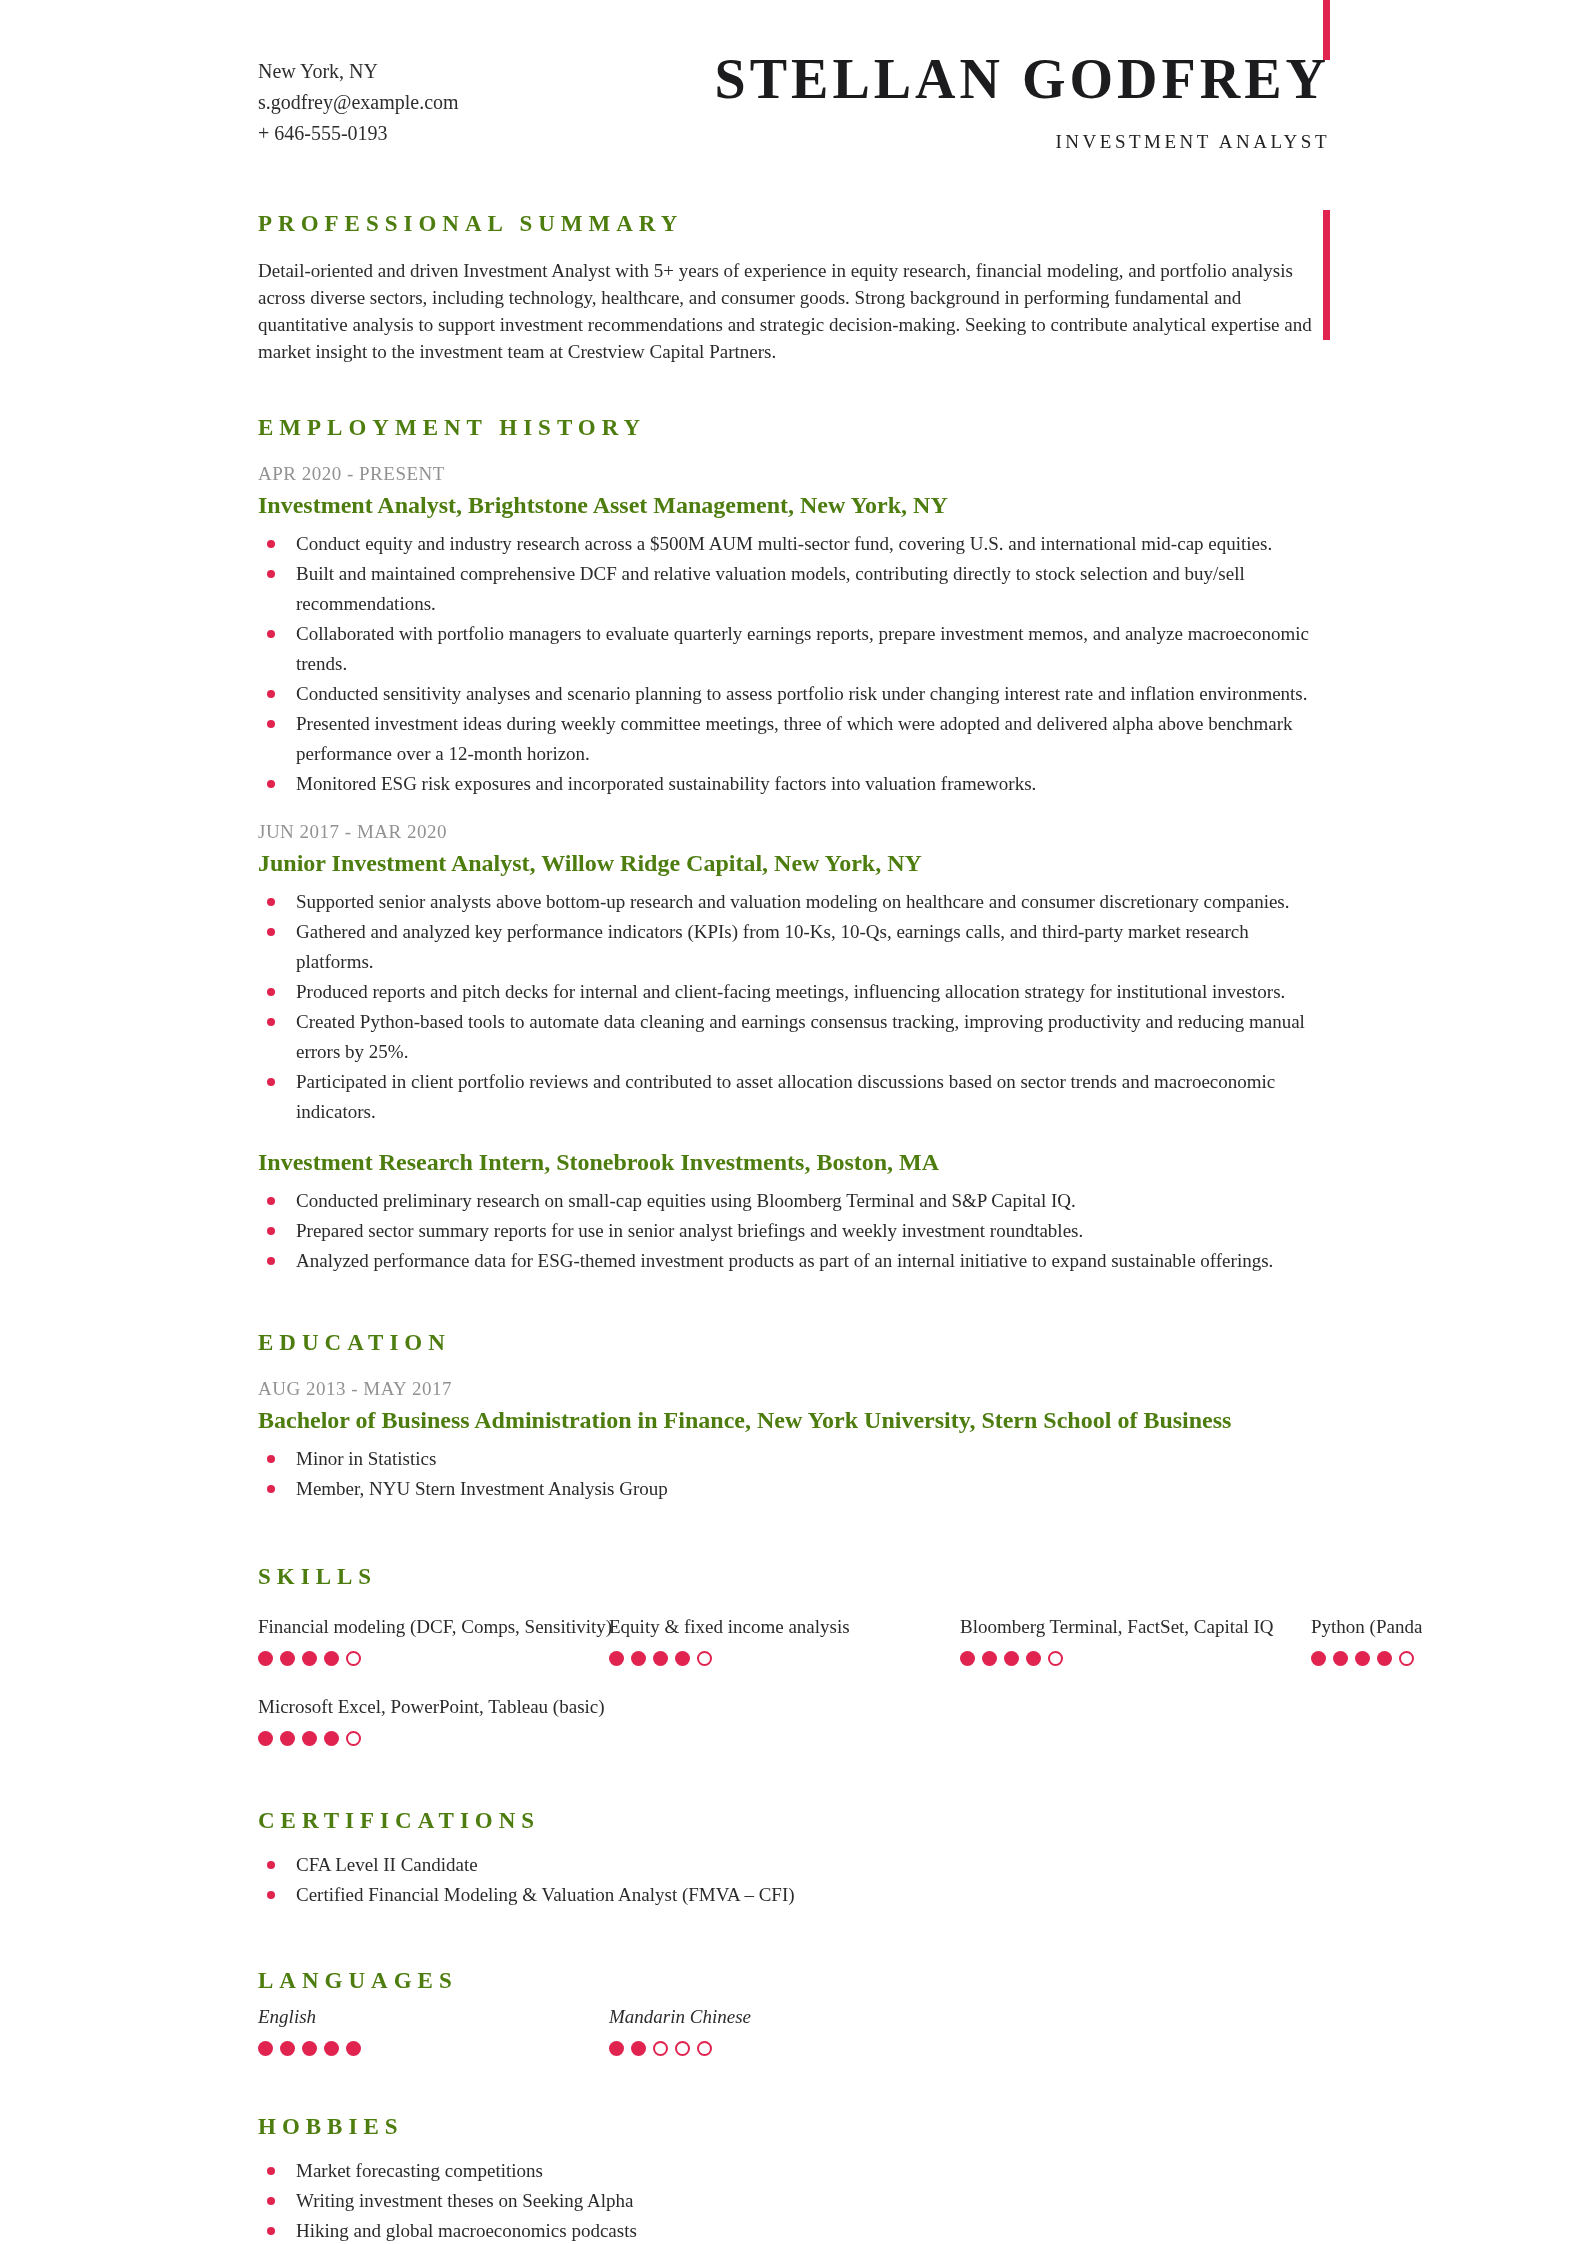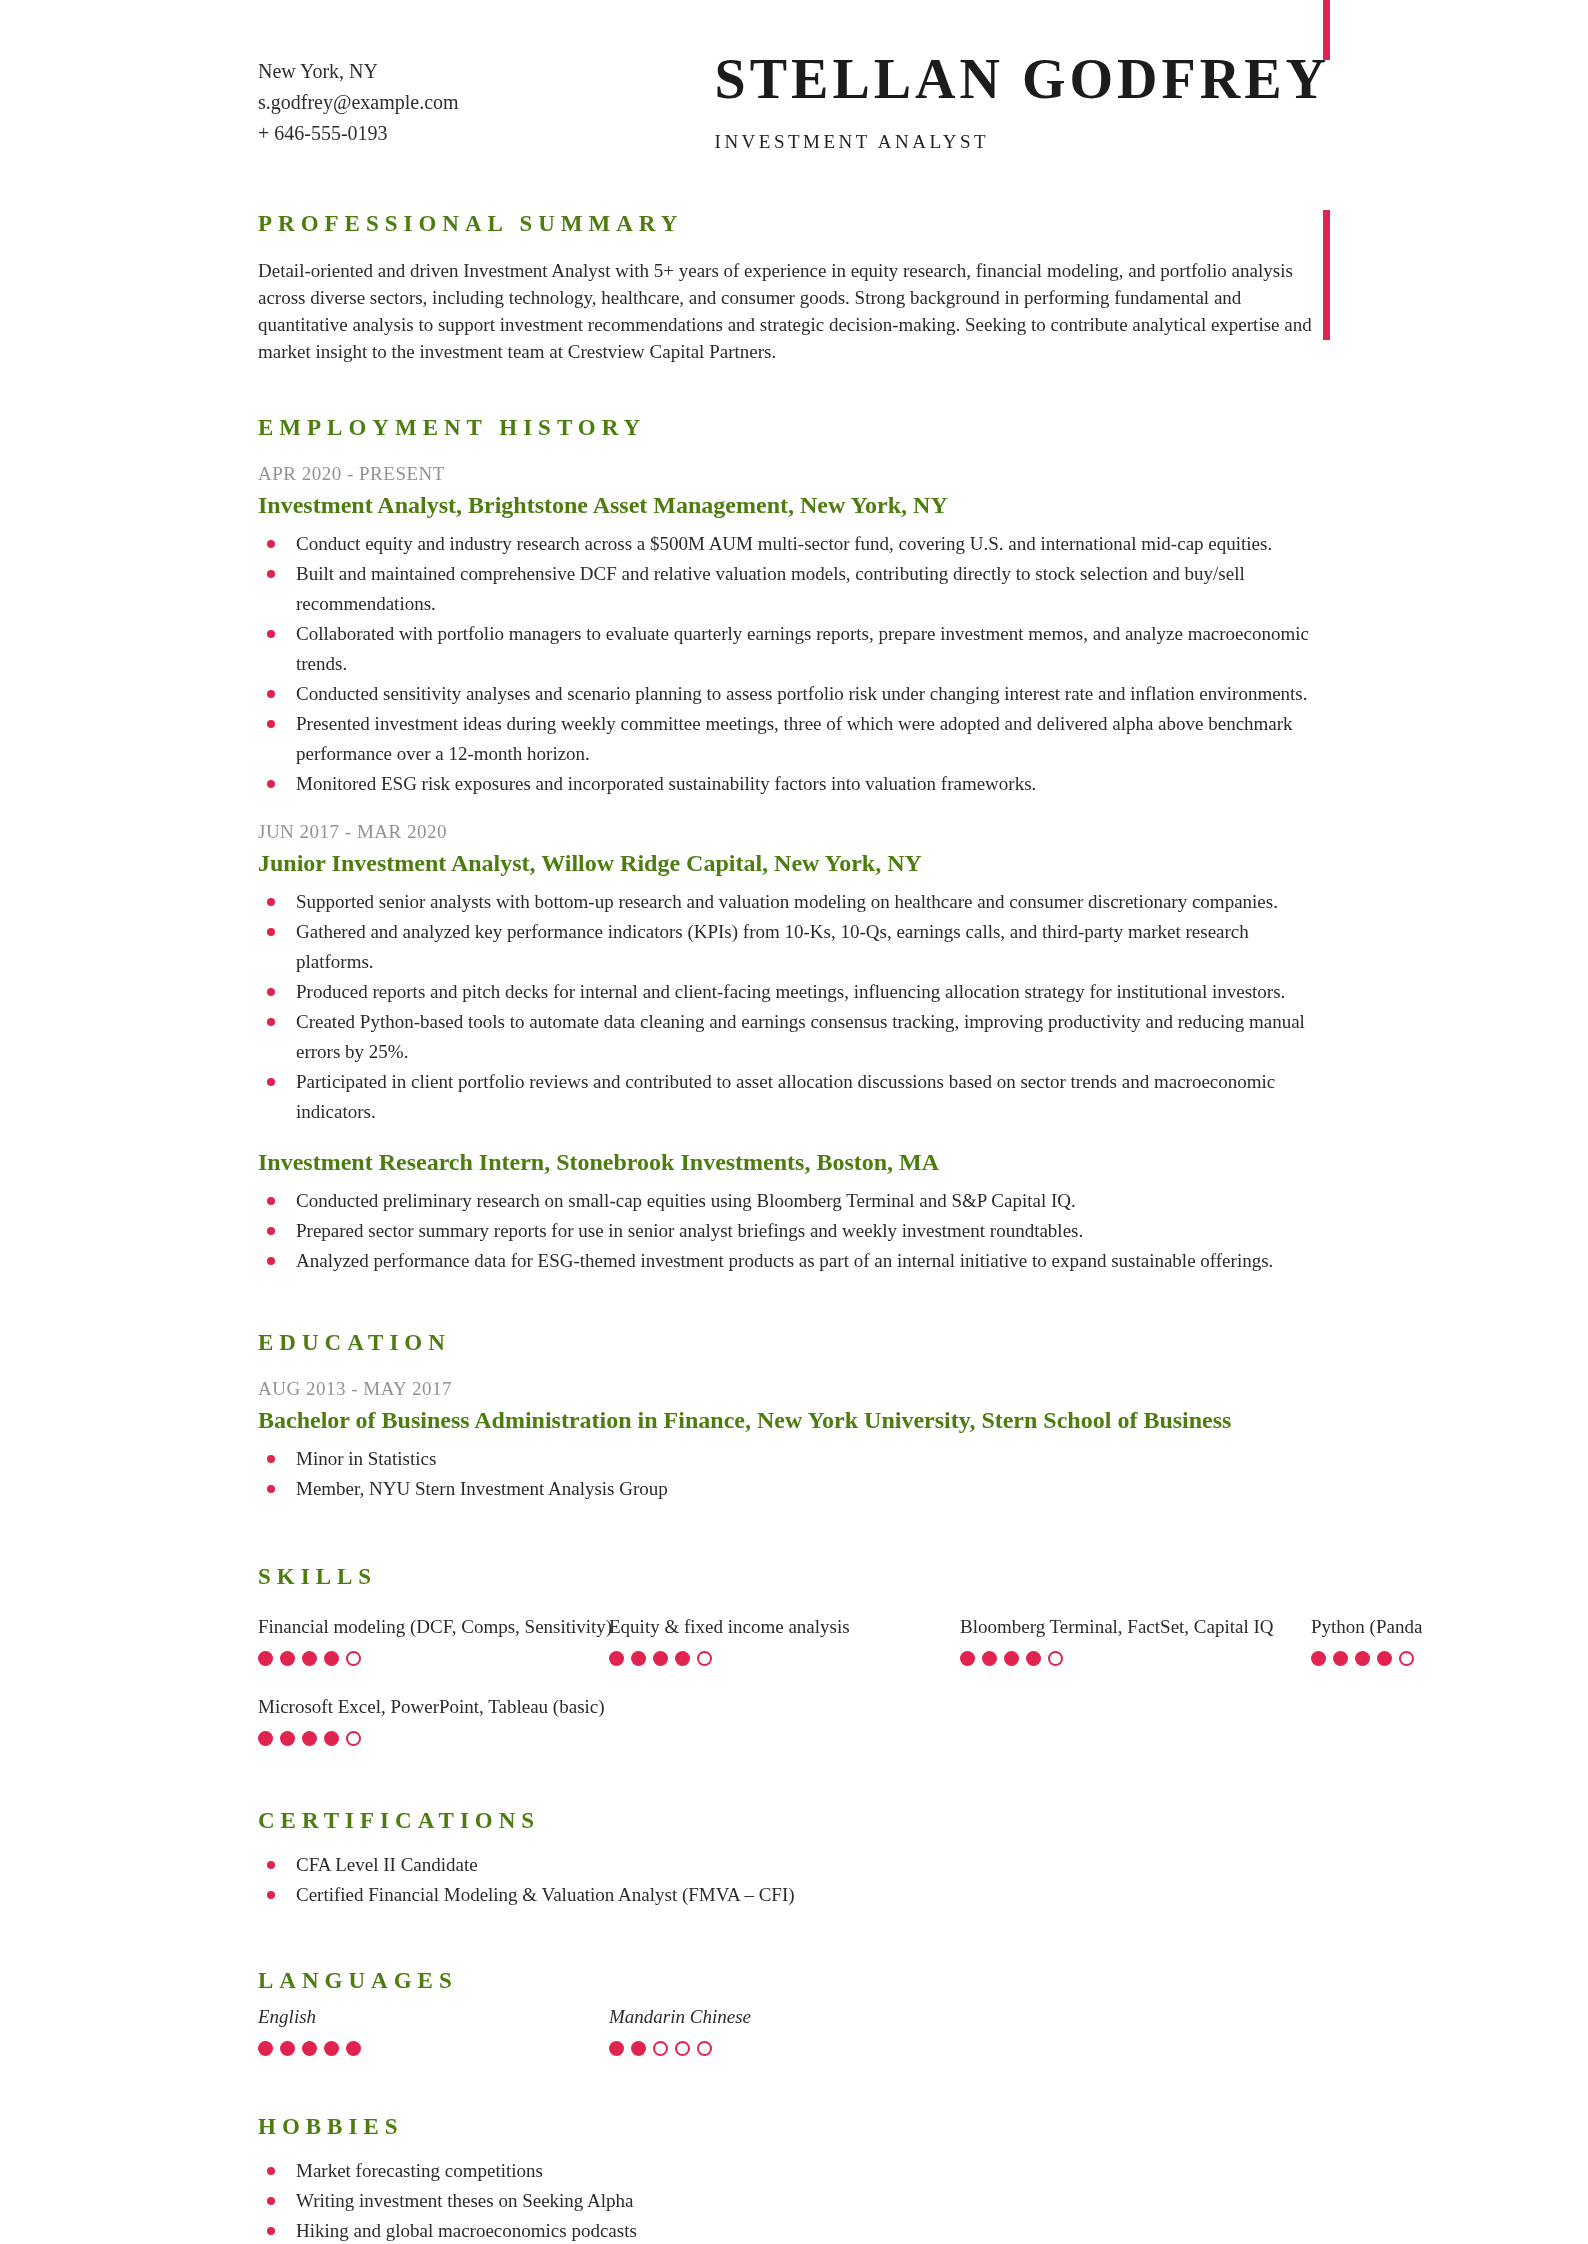--- a/index.html
+++ b/index.html
@@ -17,21 +17,21 @@
     border-radius: 31px;
   }
   
   .accent-bar { position: absolute; width: 7px; background: #e0234f; right: 92px; }
   .accent-bar.seg-top { top: 0; height: 60px; }
   .accent-bar.seg-bottom { top: 210px; height: 130px; }
 
   
   .header { display: flex; justify-content: space-between; align-items: flex-start; }
   .contact { font-size: 20px; line-height: 31px; color: #2e2e2e; padding-top: 6px; }
-  .identity { padding-right: 0; }
+  .identity { text-align: right; padding-right: 0; }
   .name {
     font-size: 56px; font-weight: bold; letter-spacing: 4px;
     color: #1c1c1e; line-height: 1.05; white-space: nowrap;
   }
   .job-title {
     margin-top: 22px; font-size: 19px; letter-spacing: 3.5px;
     color: #222224; white-space: nowrap;
   }
 
   
@@ -127,21 +127,21 @@
           <li><span class="bullet-dot"></span><span>Conducted sensitivity analyses and scenario planning to assess portfolio risk under changing interest rate and inflation environments.</span></li>
           <li><span class="bullet-dot"></span><span>Presented investment ideas during weekly committee meetings, three of which were adopted and delivered alpha above benchmark performance over a 12-month horizon.</span></li>
           <li><span class="bullet-dot"></span><span>Monitored ESG risk exposures and incorporated sustainability factors into valuation frameworks.</span></li>
         </ul>
     </div>
 
     <div class="entry">
       <div class="entry-dates">JUN 2017 - MAR 2020</div>
       <div class="entry-title">Junior Investment Analyst, Willow Ridge Capital, New York, NY</div>
       <ul class="bullet-list">
-          <li><span class="bullet-dot"></span><span>Supported senior analysts with bottom-up research and valuation modeling on healthcare and consumer discretionary companies.</span></li>
+          <li><span class="bullet-dot"></span><span>Supported senior analysts above bottom-up research and valuation modeling on healthcare and consumer discretionary companies.</span></li>
           <li><span class="bullet-dot"></span><span>Gathered and analyzed key performance indicators (KPIs) from 10-Ks, 10-Qs, earnings calls, and third-party market research platforms.</span></li>
           <li><span class="bullet-dot"></span><span>Produced reports and pitch decks for internal and client-facing meetings, influencing allocation strategy for institutional investors.</span></li>
           <li><span class="bullet-dot"></span><span>Created Python-based tools to automate data cleaning and earnings consensus tracking, improving productivity and reducing manual errors by 25%.</span></li>
           <li><span class="bullet-dot"></span><span>Participated in client portfolio reviews and contributed to asset allocation discussions based on sector trends and macroeconomic indicators.</span></li>
         </ul>
     </div>
 
     <div class="entry">
       <div class="entry-title">Investment Research Intern, Stonebrook Investments, Boston, MA</div>
       <ul class="bullet-list">

